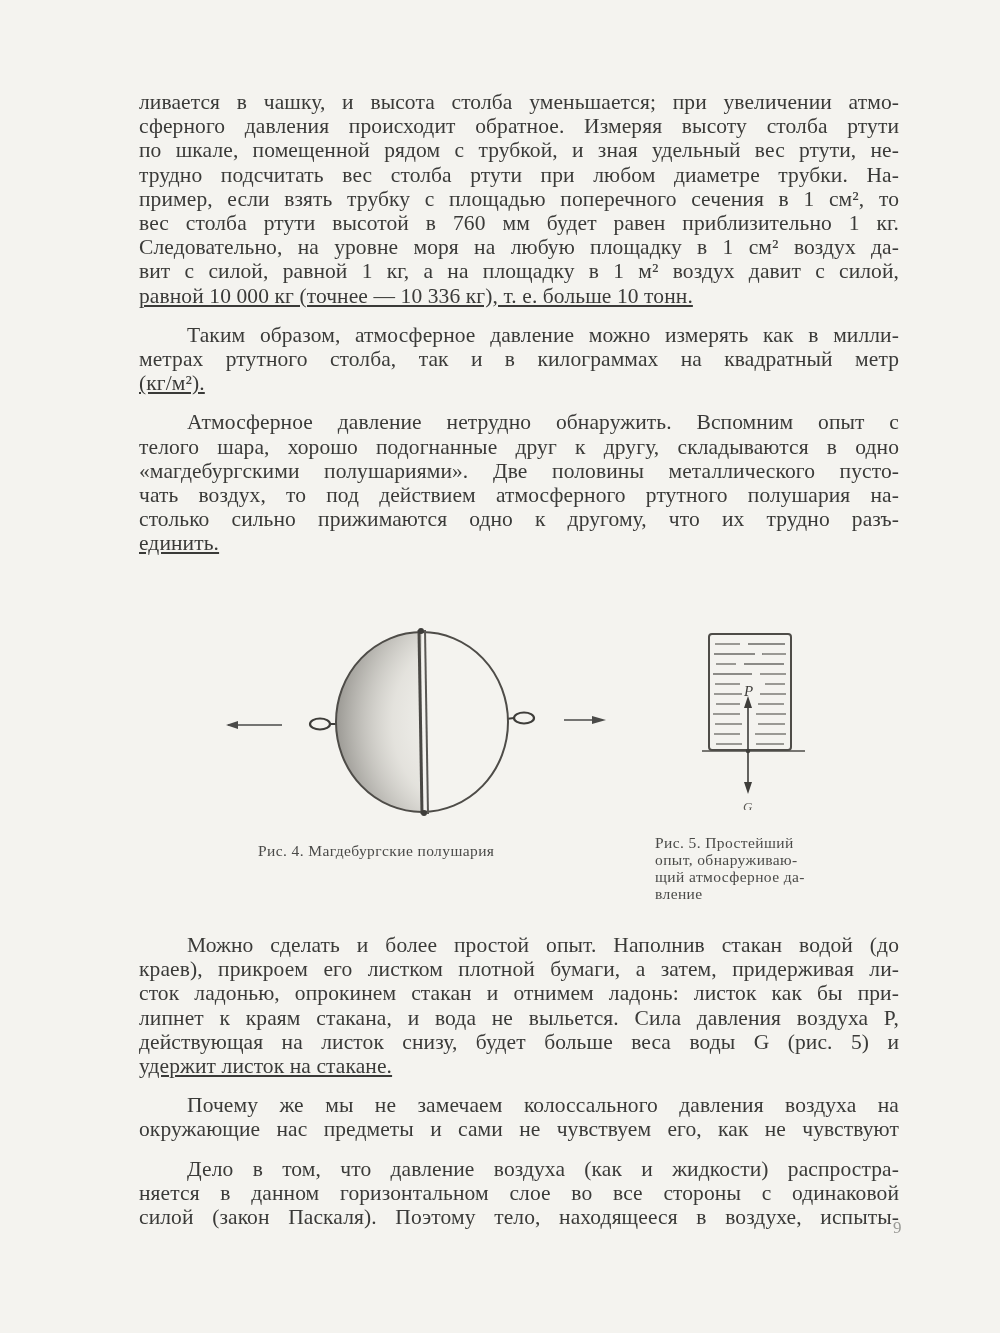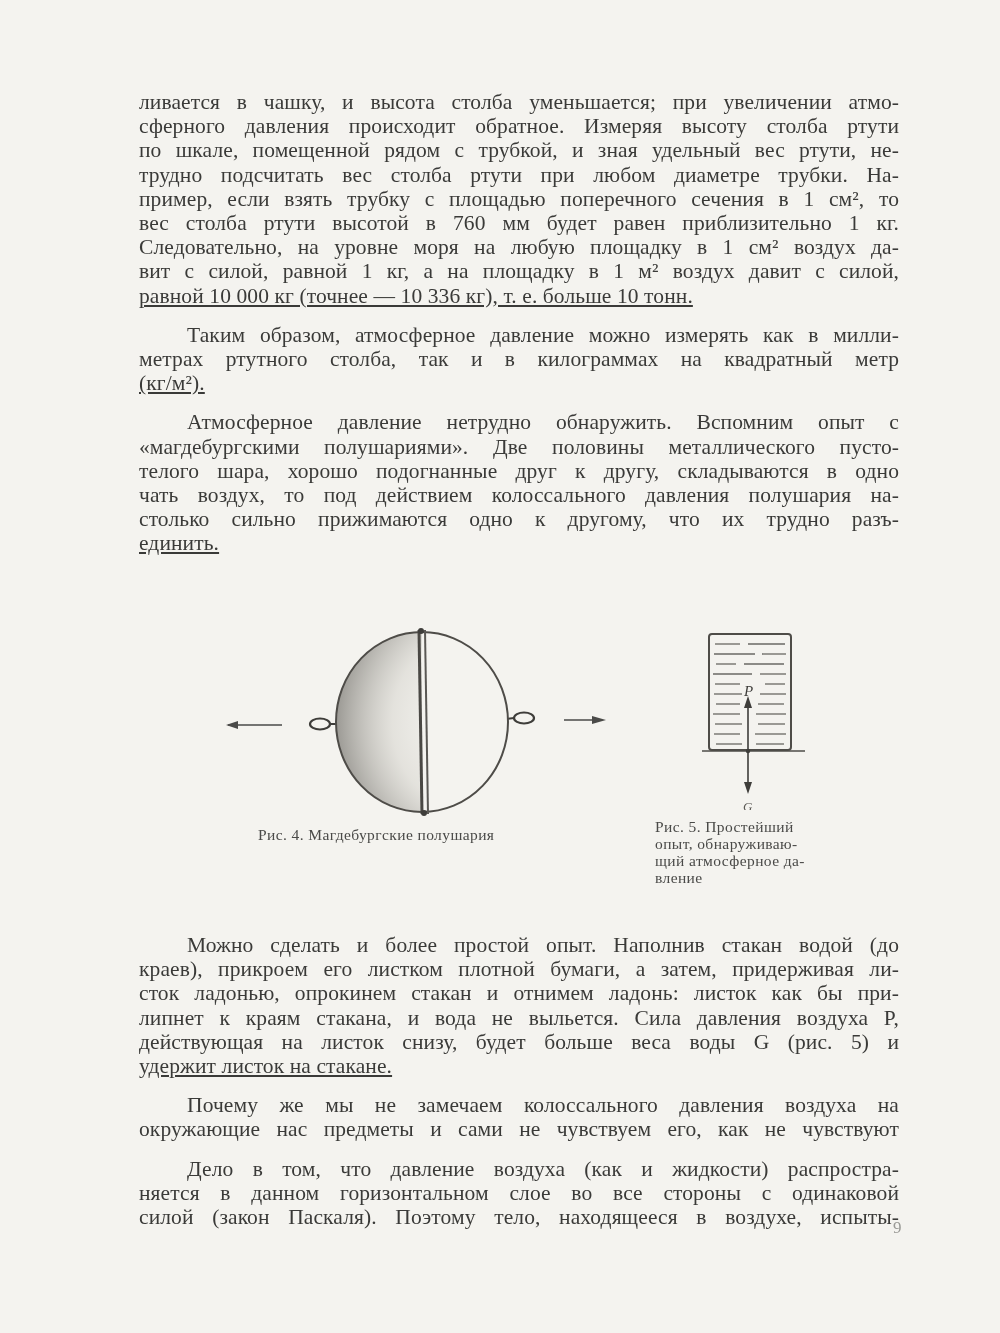--- a/index.html
+++ b/index.html
@@ -33,20 +33,21 @@
   #fig4 { left: 220px; top: 610px; width: 400px; height: 240px; }
   #fig5 { left: 640px; top: 620px; width: 260px; height: 280px; }
 
   .caption {
     position: absolute;
     font-family: "Liberation Serif", "DejaVu Serif", serif;
     font-size: 15.5px;
     color: #4a4a48;
     line-height: 17px;
     letter-spacing: 0.4px;
+    margin-top: 16px;
   }
   #fig4-caption { left: 258px; top: 826px; width: 340px; }
   #fig5-caption { left: 655px; top: 818px; width: 222px; text-align: left; }
 
   #page-number {
     position: absolute;
     left: 893px; top: 1218px;
     font-size: 17px; color: #9a9a96;
   }
 </style>
@@ -67,23 +68,23 @@
   </p>
   <div class="gap"></div>
   <p class="para">
     <span class="ln indent">Таким образом, атмосферное давление можно измерять как в милли-</span>
     <span class="ln">метрах ртутного столба, так и в килограммах на квадратный метр</span>
     <span class="ln last">(кг/м²).</span>
   </p>
   <div class="gap"></div>
   <p class="para">
     <span class="ln indent">Атмосферное давление нетрудно обнаружить. Вспомним опыт с</span>
+    <span class="ln">телого шара, хорошо подогнанные друг к другу, складываются в одно</span>
     <span class="ln">«магдебургскими полушариями». Две половины металлического пусто-</span>
-    <span class="ln">телого шара, хорошо подогнанные друг к другу, складываются в одно</span>
-    <span class="ln">чать воздух, то под действием колоссального давления полушария на-</span>
+    <span class="ln">чать воздух, то под действием атмосферного ртутного полушария на-</span>
     <span class="ln">столько сильно прижимаются одно к другому, что их трудно разъ-</span>
     <span class="ln last">единить.</span>
   </p>
 </div>
 
 <div class="fig" id="fig4">
   <svg width="400" height="240" viewBox="0 0 400 240">
     <defs>
       <radialGradient id="shade" cx="0.85" cy="0.5" r="0.95">
         <stop offset="0" stop-color="#f4f3ef" stop-opacity="0"></stop>

